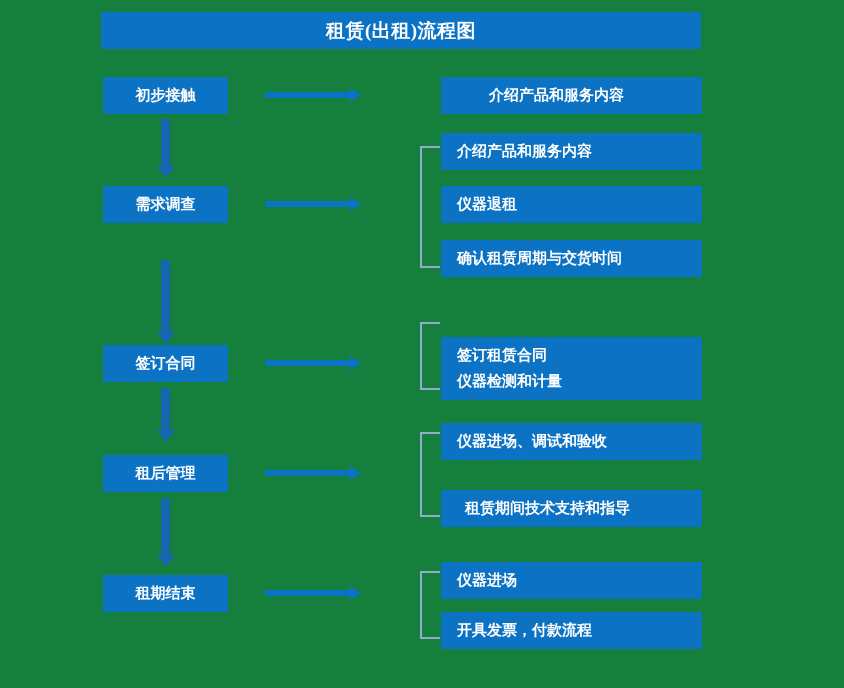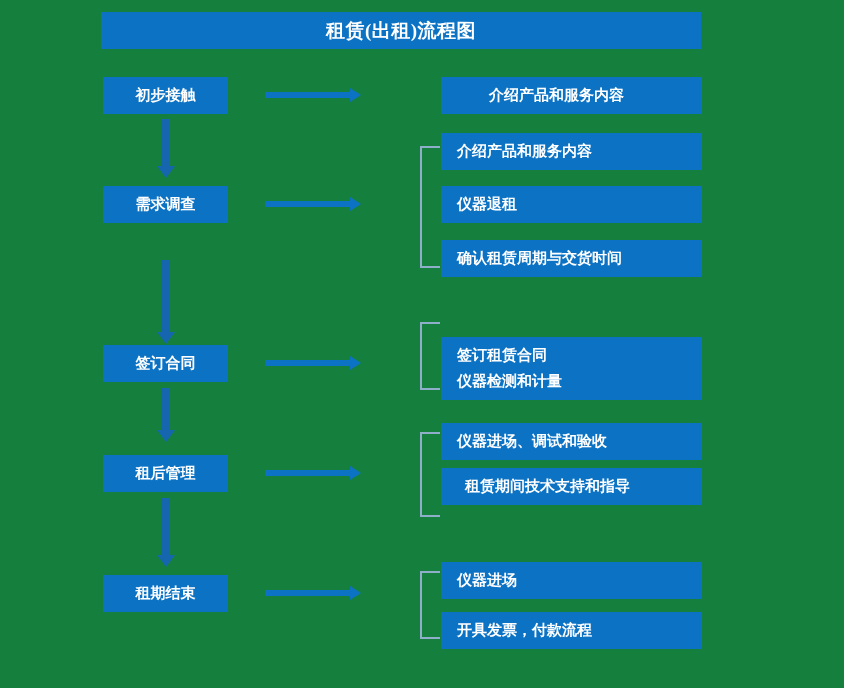--- a/index.html
+++ b/index.html
@@ -145,21 +145,21 @@
   <div class="arrow-down" style="left:161px; top:388px; height:43px;">
     <span class="head"></span>
   </div>
 
   <div class="node left" style="top:455px;text-align:center;">租后管理</div>
   <div class="arrow-right" style="left:265px; top:470px; width:86px;">
     <span class="head"></span>
   </div>
   <div class="bracket" style="left:420px; top:432px; width:20px; height:85px;"></div>
   <div class="node right" style="top:423px;">仪器进场、调试和验收</div>
-  <div class="node right" style="top:468px;padding-left:24px;">租赁期间技术支持和指导</div>
+  <div class="node right" style="top:490px;padding-left:24px;">租赁期间技术支持和指导</div>
 
   <div class="arrow-down" style="left:161px; top:498px; height:58px;">
     <span class="head"></span>
   </div>
 
   <div class="node left" style="top:575px;">租期结束</div>
   <div class="arrow-right" style="left:265px; top:590px; width:86px;">
     <span class="head"></span>
   </div>
   <div class="bracket" style="left:420px; top:571px; width:20px; height:68px;"></div>

